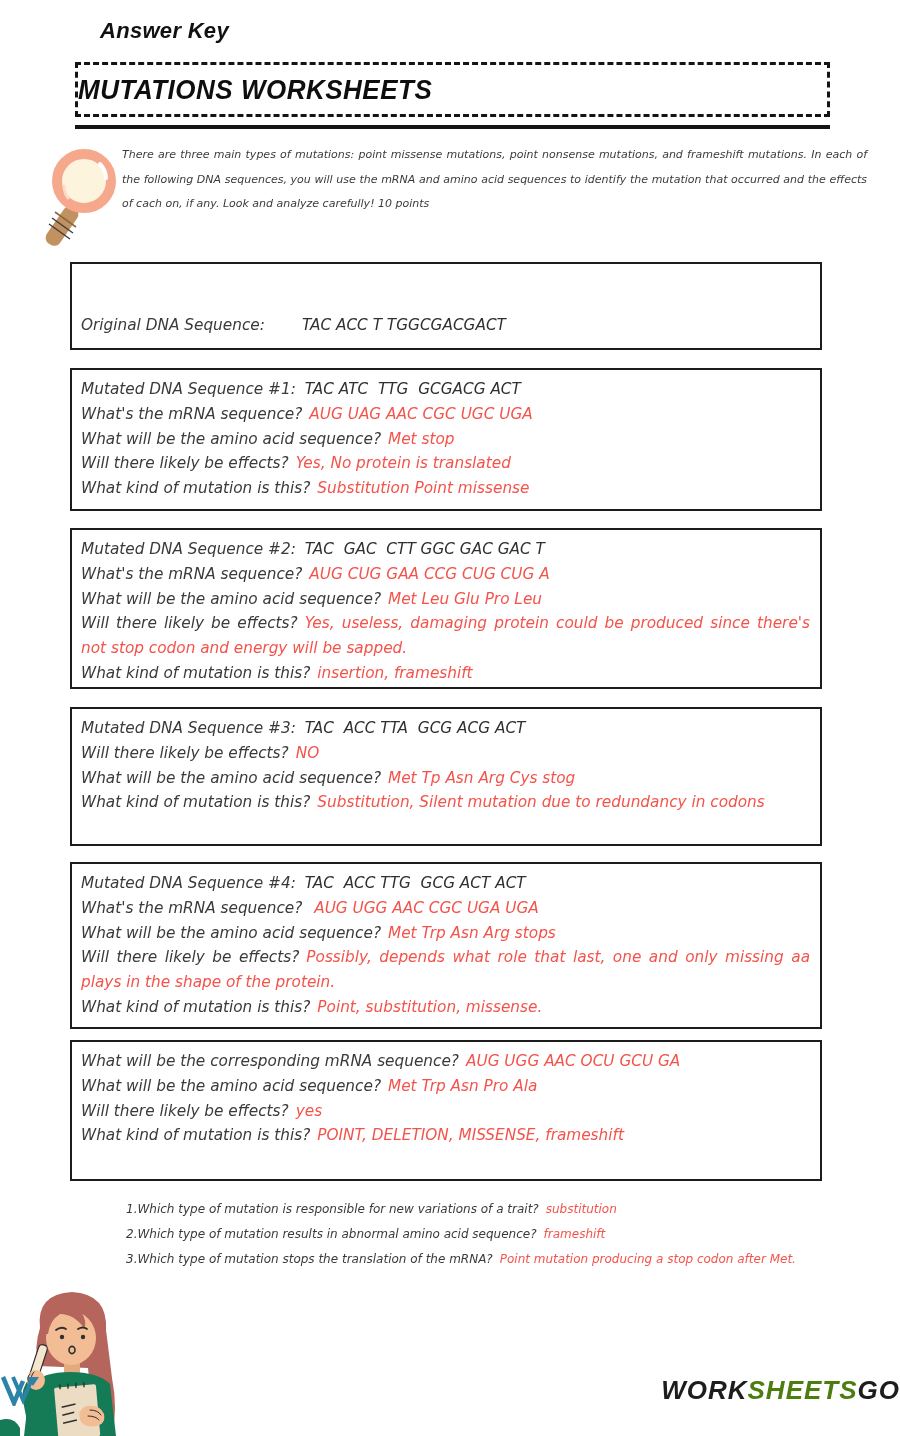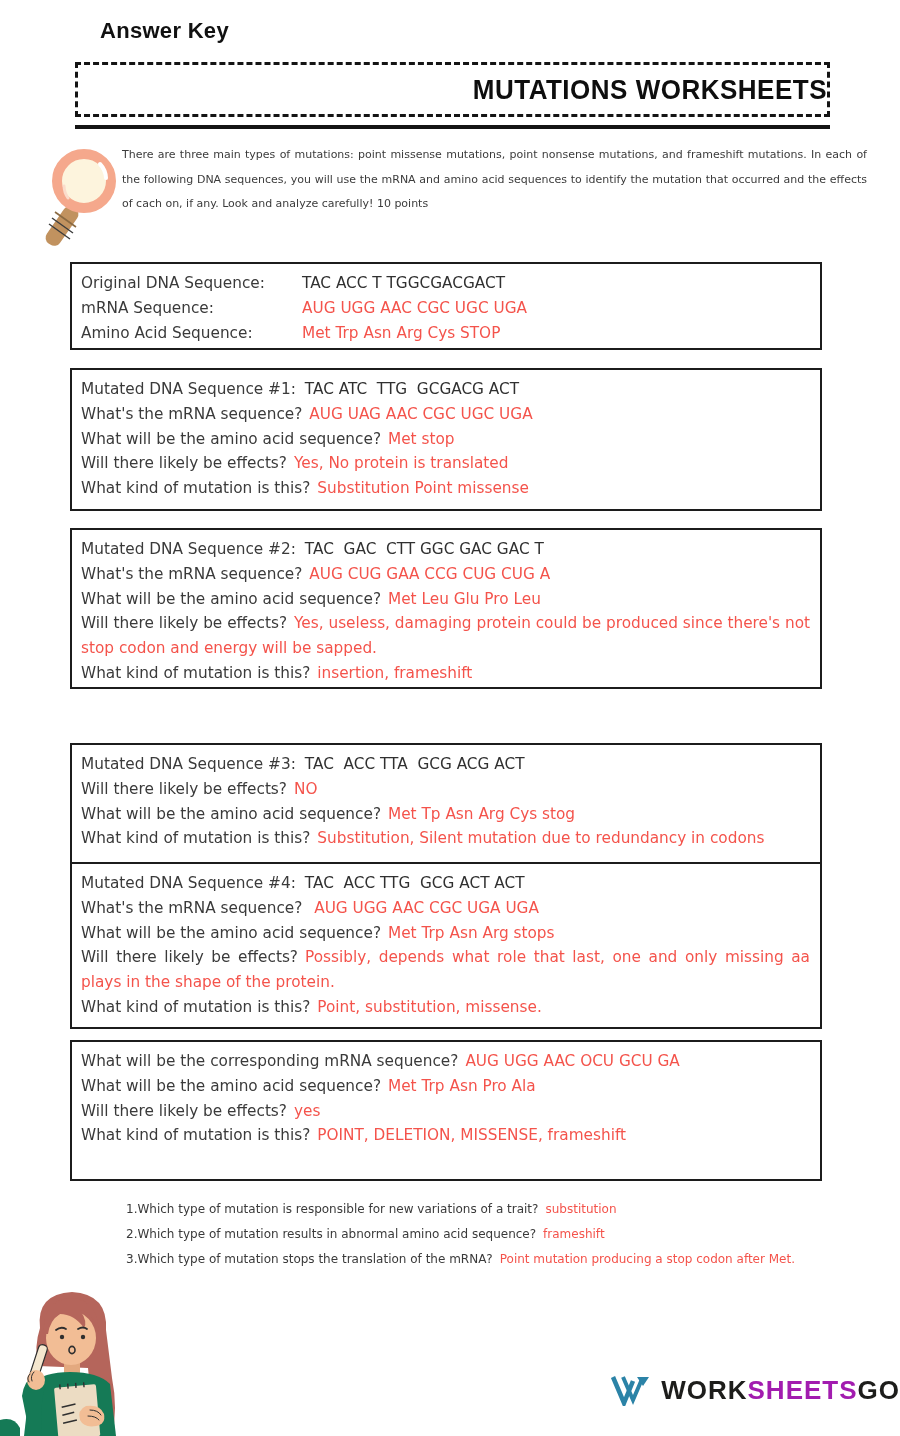--- a/index.html
+++ b/index.html
@@ -1,76 +1,76 @@
 <!DOCTYPE html>
 <html><head>
 <meta charset="utf-8">
 <style>
   * { margin:0; padding:0; box-sizing:border-box; }
   html,body { background:#ffffff; }
   .page {
     position:relative; width:900px; height:1436px; margin:0 auto;
     background:#ffffff; overflow:hidden;
-    font-family:"DejaVu Sans", sans-serif; color:#3c3c3c;
+    font-family:"DejaVu Sans", sans-serif; color:#3c3c3c;font-style:italic;
   }
   .answer-key {
     position:absolute; left:100px; top:18px;
     font-size:22px; font-weight:bold; color:#111;
     font-family:"Liberation Sans", sans-serif; letter-spacing:0.3px;
   }
   .title-box {
     position:absolute; left:75px; top:62px; width:755px; height:55px;
     border:3px dashed #141414;
-    display:flex; align-items:center; justify-content:flex-end;
+    display:flex; align-items:center; justify-content:flex-start;
   }
   .title-box .title {
     font-family:"Liberation Sans", sans-serif;
     font-size:26px; font-weight:800; color:#0e0e0e; letter-spacing:0.5px;
     transform:scaleY(1.08);
   }
   .thick-rule {
     position:absolute; left:75px; top:125px; width:755px; height:4px;
     background:#141414;
   }
   .intro { position:absolute; left:122px; top:143px; width:745px;
     font-size:11px; line-height:24.6px; text-align:justify; color:#3b3b3b; }
   .mag-icon { position:absolute; left:40px; top:146px; width:76px; height:104px; }
 
   .seq-box {
     position:absolute; left:70px; width:752px;
     border:2.5px solid #1c1c1c; background:#fff;
     padding:7px 10px 0 9px;
     font-size:15.3px; line-height:24.8px;
   }
-  .row { display:flex; }
+  .row { display:flex;margin-top:42px; }
   .row .lbl { width:221px; flex:0 0 221px; color:#3a3a3a; }
   .val-black { color:#303030; white-space:pre-wrap; }
   .red { color:#f4534b; }
   .qline { text-align:justify; }
   .qline .q { color:#3a3a3a; }
   .qline .dna { color:#303030; margin-left:9px; white-space:pre-wrap; }
   .qline .ans { color:#f4534b; margin-left:7px; white-space:pre-wrap; }
 
   .questions { position:absolute; left:85px; top:1197px; width:795px;
     font-size:12px; line-height:25.2px;margin-left:41px; }
   .q-item { padding-left:18px; text-indent:-18px; text-align:left; }
   .q-item .num { color:#3a3a3a; }
   .q-item .q { color:#3a3a3a; }
   .q-item .ans { color:#f4534b; margin-left:7px; }
 
   .footer-logo {
     position:absolute; left:0; top:1370px; width:900px; height:40px;
-    display:flex; align-items:center; justify-content:flex-end; gap:9px;
+    display:flex; align-items:center; justify-content:space-between; gap:9px;
   }
   .logo-text {
     font-family:"Liberation Sans", sans-serif;
     font-size:26px; font-weight:800; letter-spacing:1px; color:#1d1d1b;
     display:flex;
   }
-  .logo-text .teal { color:#a21caf; }
+  .logo-text .teal { color:#4d7c0f; }
   .character { position:absolute; left:0px; top:1288px; width:140px; height:148px; }
 </style>
 </head>
 <body>
 
 <div class="page">
 
   <div class="answer-key">Answer Key</div>
 
   <div class="title-box">
@@ -116,21 +116,21 @@
   </div>
 
   <div class="seq-box" style="top:528px; height:161px;">
     <div class="qline"><span class="q">Mutated DNA Sequence #2:</span><span class="dna">TAC  GAC  CTT GGC GAC GAC T</span></div>
     <div class="qline"><span class="q">What's the mRNA sequence?</span><span class="ans">AUG CUG GAA CCG CUG CUG A</span></div>
     <div class="qline"><span class="q">What will be the amino acid sequence?</span><span class="ans">Met Leu Glu Pro Leu</span></div>
     <div class="qline"><span class="q">Will there likely be effects?</span><span class="ans">Yes, useless, damaging protein could be produced since there's not stop codon and energy will be sapped.</span></div>
     <div class="qline"><span class="q">What kind of mutation is this?</span><span class="ans">insertion, frameshift</span></div>
   </div>
 
-  <div class="seq-box" style="top:743px; height:139px;">
+  <div class="seq-box" style="top:707px; height:139px;">
     <div class="qline"><span class="q">Mutated DNA Sequence #3:</span><span class="dna">TAC  ACC TTA  GCG ACG ACT</span></div>
     <div class="qline"><span class="q">Will there likely be effects?</span><span class="ans">NO</span></div>
     <div class="qline"><span class="q">What will be the amino acid sequence?</span><span class="ans">Met Tp Asn Arg Cys stog</span></div>
     <div class="qline"><span class="q">What kind of mutation is this?</span><span class="ans">Substitution, Silent mutation due to redundancy in codons</span></div>
   </div>
 
   <div class="seq-box" style="top:862px; height:167px;">
     <div class="qline"><span class="q">Mutated DNA Sequence #4:</span><span class="dna">TAC  ACC TTG  GCG ACT ACT</span></div>
     <div class="qline"><span class="q">What's the mRNA sequence?</span><span class="ans"> AUG UGG AAC CGC UGA UGA</span></div>
     <div class="qline"><span class="q">What will be the amino acid sequence?</span><span class="ans">Met Trp Asn Arg stops</span></div>

